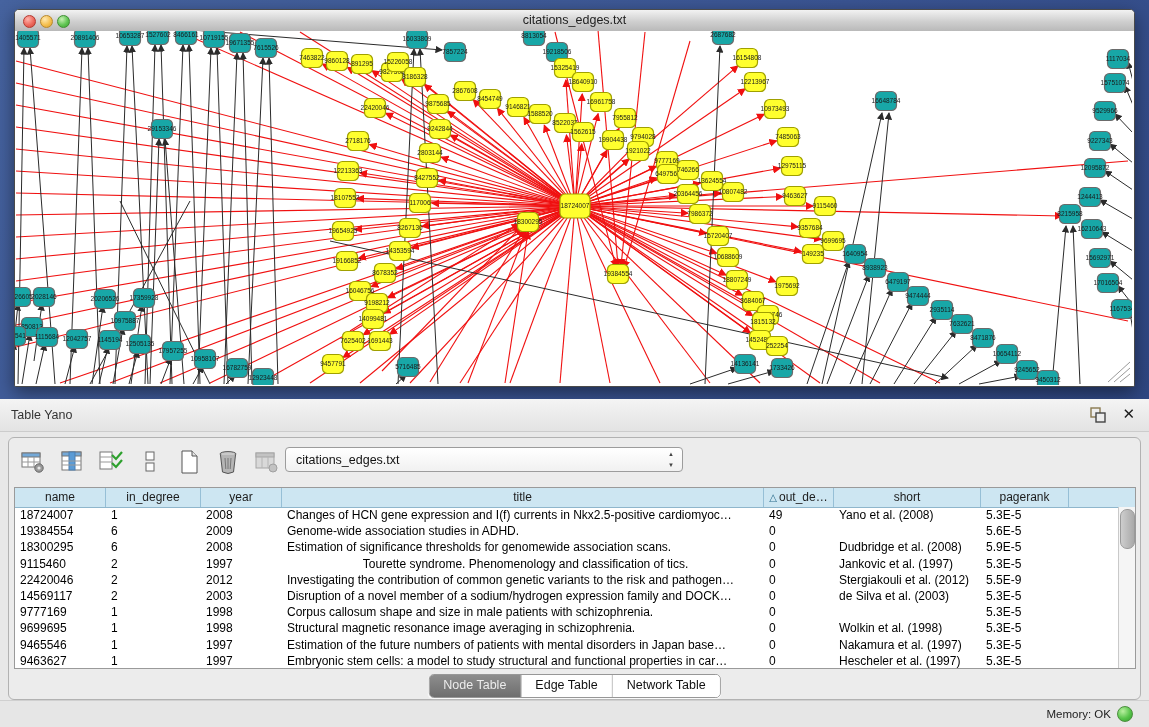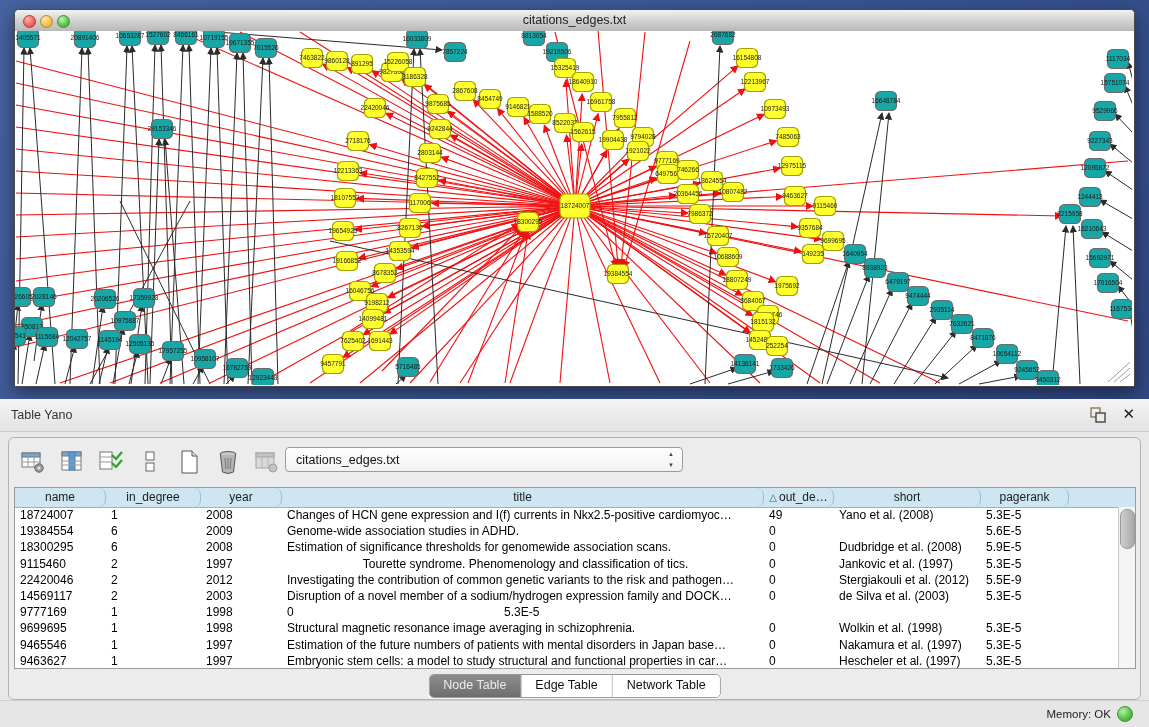--- a/index.html
+++ b/index.html
@@ -33,21 +33,21 @@
   .fx{font-family:"Liberation Serif","DejaVu Serif",serif;font-style:italic;font-size:15px;color:#111;}
   .dropdown{position:absolute;left:276px;top:9px;width:398px;height:25px;background:linear-gradient(#ffffff,#f1f1f1);
     border:1px solid #9c9c9c;border-radius:4px;font-size:12.5px;color:#111;line-height:24px;padding-left:10px;
     box-sizing:border-box;cursor:pointer;}
   .dd-arrows{position:absolute;right:8px;top:1px;font-size:6px;color:#444;line-height:11px;text-align:center;}
   
   .tbl{position:absolute;left:5px;top:49px;width:1122px;height:182px;background:#fff;
     border:1px solid #9a9a9a;box-sizing:border-box;overflow:hidden;}
   .tbl-head{display:flex;height:19px;background:#cde6f2;border-bottom:1px solid #8fb6cc;}
   .th{box-sizing:border-box;border-right:1px solid #96bfd6;font-size:12px;color:#1c1c1c;
-    text-align:center;line-height:18px;white-space:nowrap;overflow:hidden;cursor:pointer;border-radius:7px;}
+    text-align:center;line-height:18px;white-space:nowrap;overflow:hidden;cursor:pointer;}
   .th:last-child{border-right:none;}
   .sort-tri{color:#2e6e8e;font-size:10px;margin-right:2px;}
   .tbl-body{position:absolute;left:0;top:19px;right:16px;bottom:0;overflow:hidden;}
   .tr{display:flex;height:16.2px;line-height:16.2px;font-size:12px;color:#000;cursor:default;}
   .td{box-sizing:border-box;padding-left:5px;white-space:nowrap;overflow:hidden;}
   .vscroll{position:absolute;right:0;top:19px;width:16px;bottom:0;background:#f5f5f5;border-left:1px solid #c9c9c9;}
   .vthumb{position:absolute;left:1px;top:2px;width:13px;height:38px;border-radius:7px;
     background:linear-gradient(90deg,#cecece,#a9a9a9);border:1px solid #9a9a9a;cursor:pointer;}
   
   .tabbar{position:absolute;left:50%;transform:translateX(-50%);top:236px;height:22px;display:flex;
@@ -658,20 +658,21 @@
             <div class="td" style="width: 81px;">2003</div>
             <div class="td" style="width: 482px;">Disruption of a novel member of a sodium/hydrogen expression family and DOCK…</div>
             <div class="td" style="width: 70px;">0</div>
             <div class="td" style="width: 147px;">de Silva et al. (2003)</div>
             <div class="td" style="width: 88px;">5.3E-5</div>
           </div>
           <div class="tr">
             <div class="td" style="width: 91px;">9777169</div>
             <div class="td" style="width: 95px;">1</div>
             <div class="td" style="width: 81px;">1998</div>
+            <div class="td" style="width: 482px;">Corpus callosum shape and size in male patients with schizophrenia.</div>
             <div class="td" style="width: 70px;">0</div>
             <div class="td" style="width: 147px; margin-top: 15px;">Tibbo et al. (1998)</div>
             <div class="td" style="width: 88px;">5.3E-5</div>
           </div>
           <div class="tr">
             <div class="td" style="width: 91px;">9699695</div>
             <div class="td" style="width: 95px;">1</div>
             <div class="td" style="width: 81px;">1998</div>
             <div class="td" style="width: 482px;">Structural magnetic resonance image averaging in schizophrenia.</div>
             <div class="td" style="width: 70px;">0</div>

